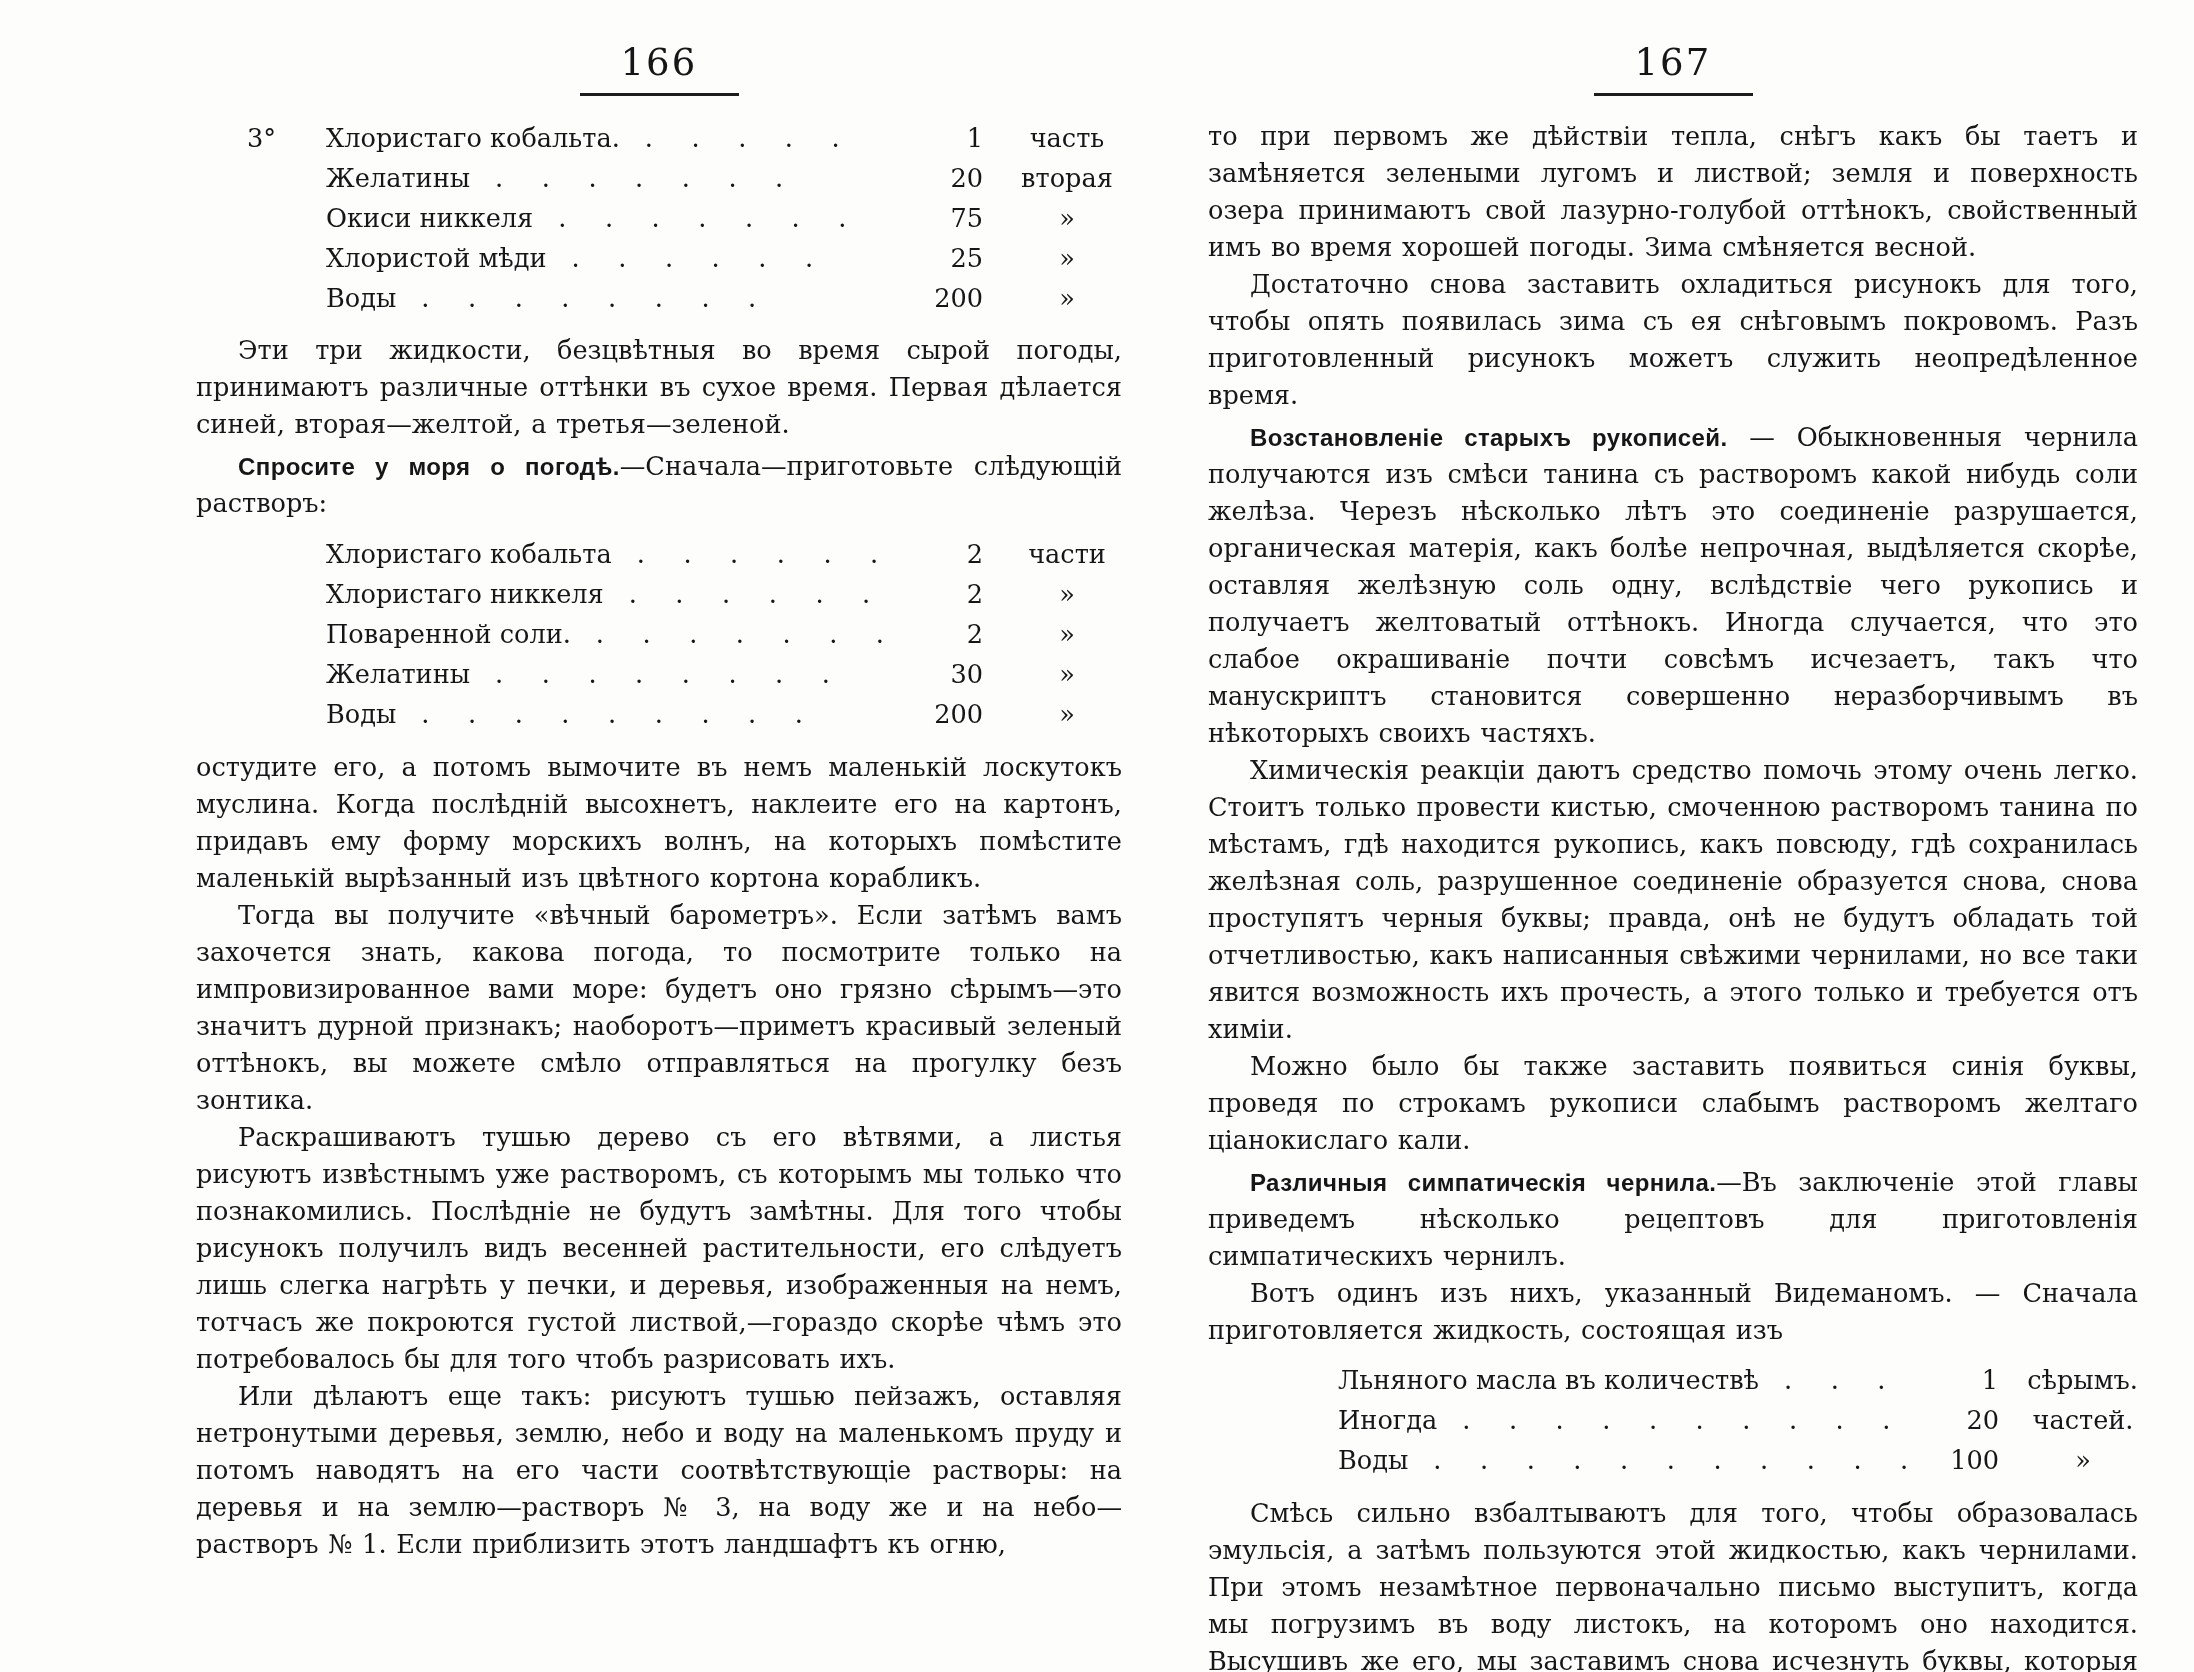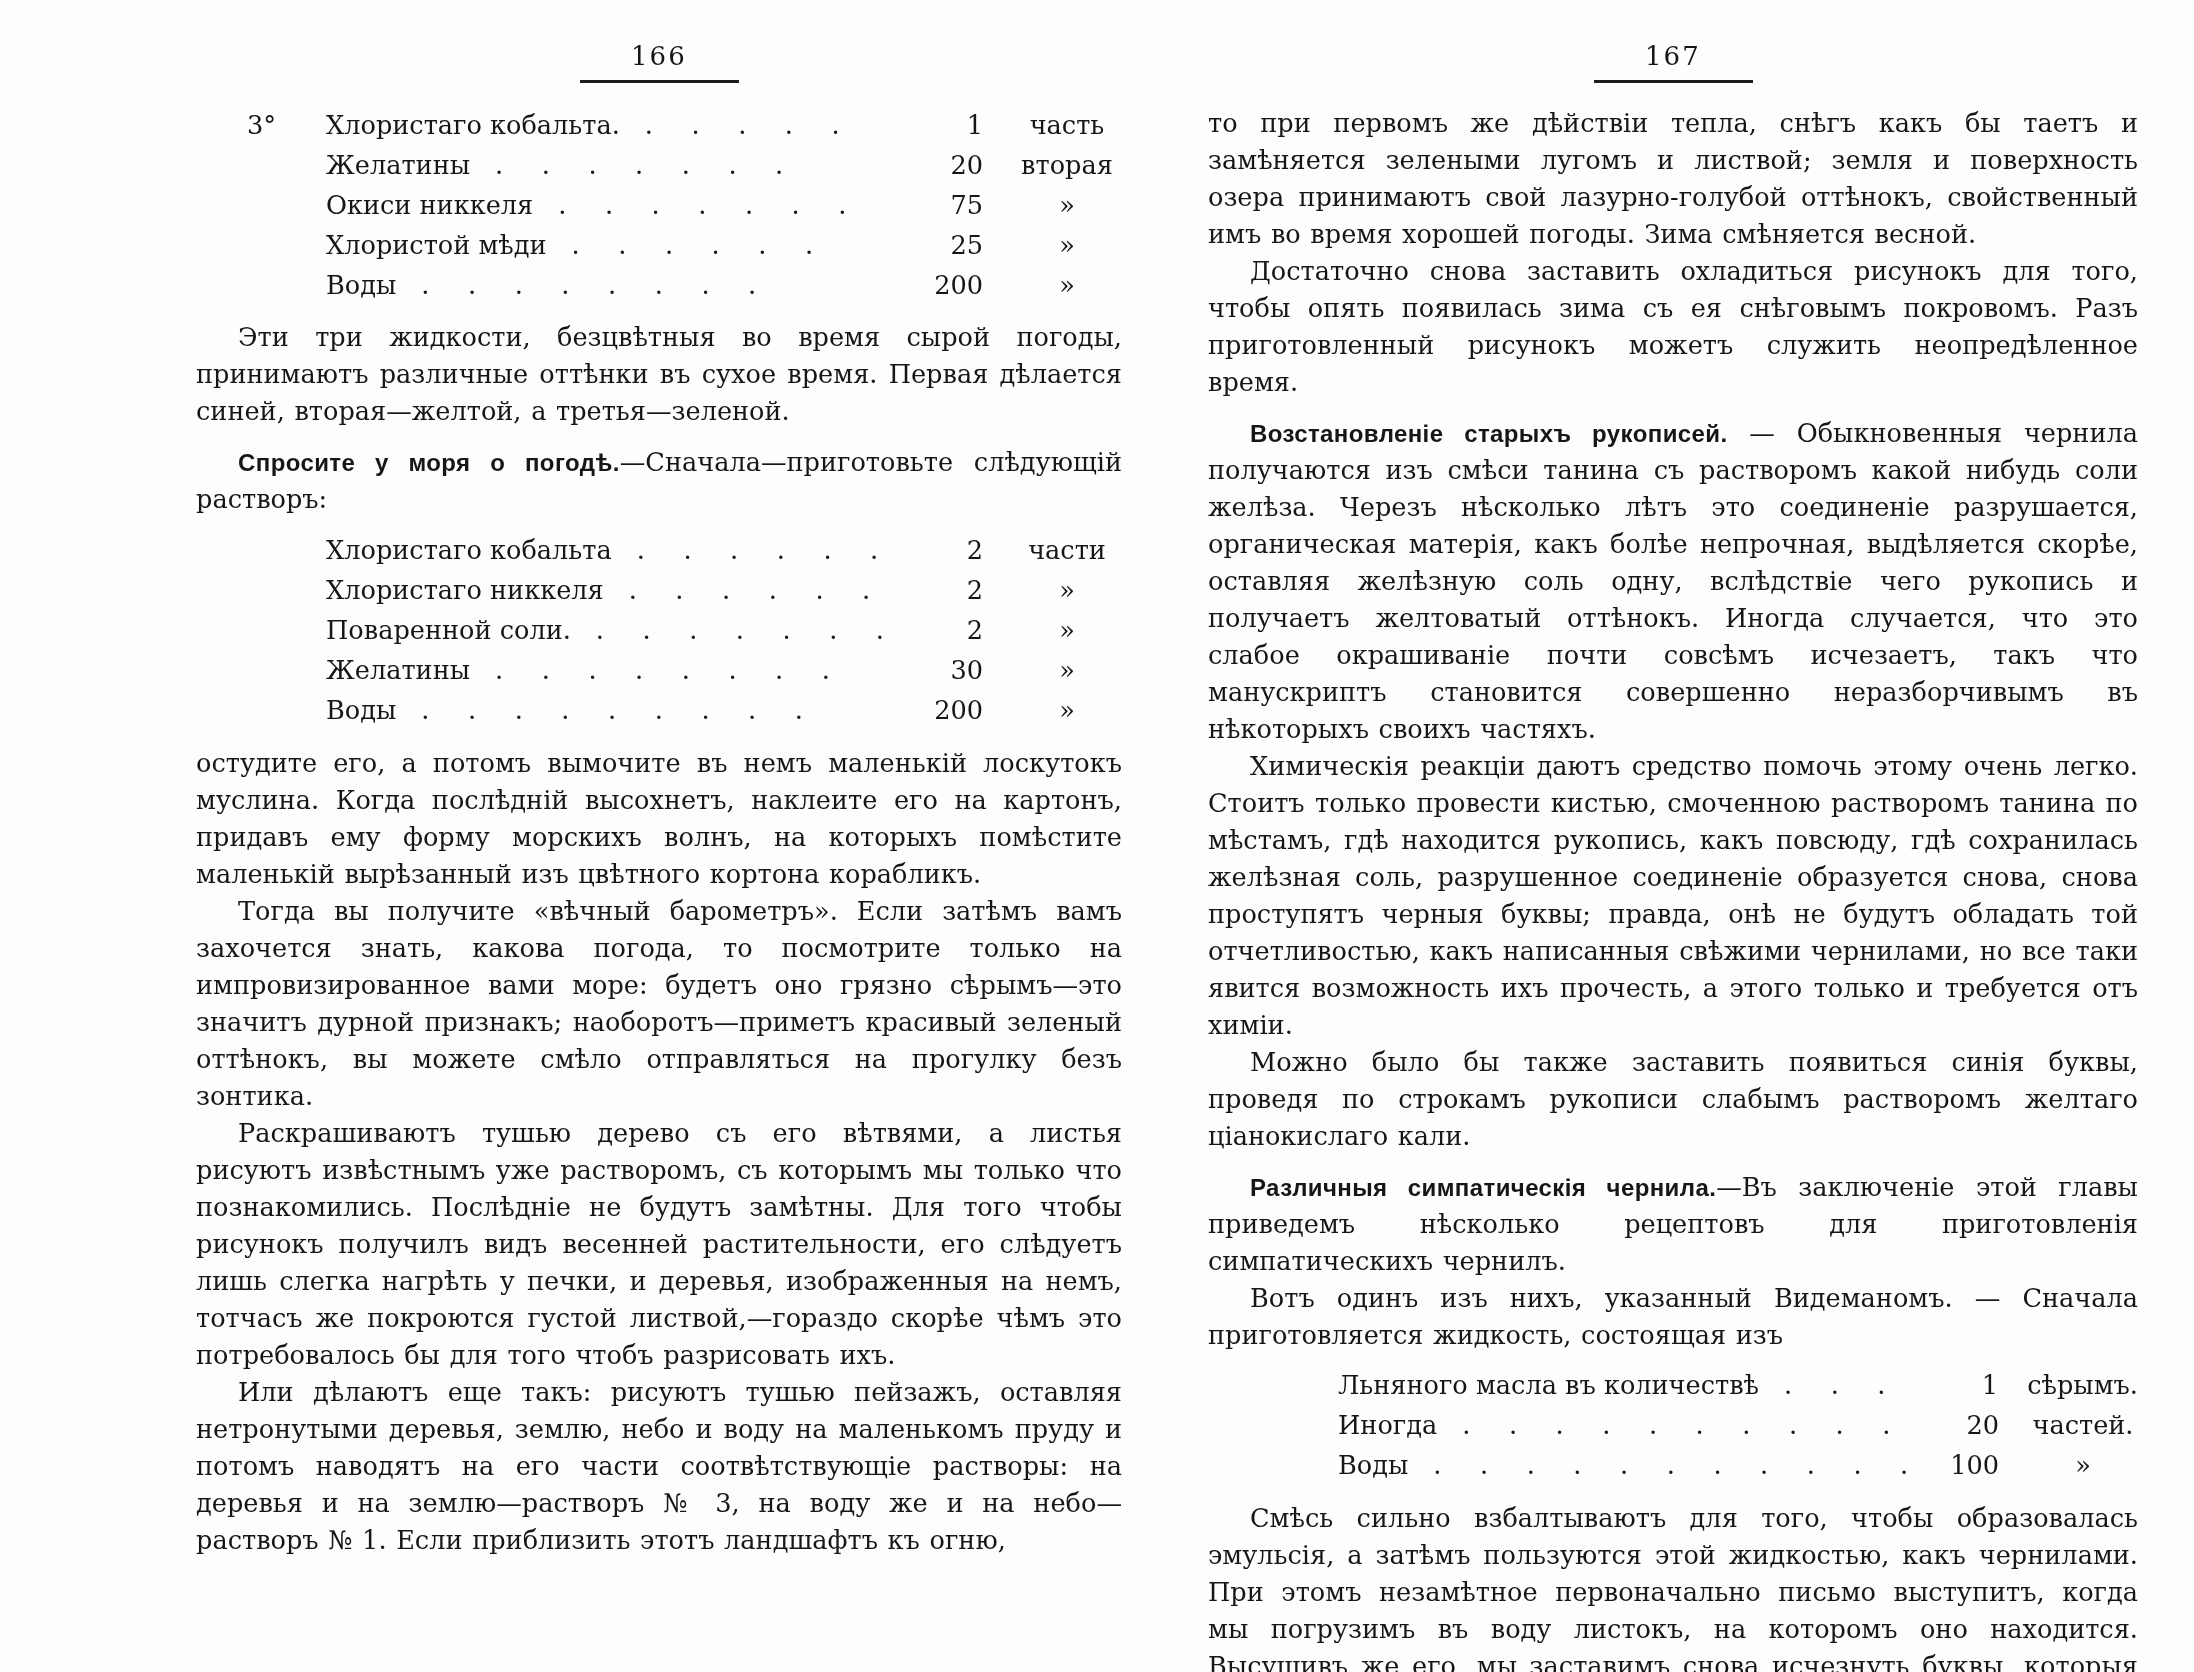--- a/index.html
+++ b/index.html
@@ -23,40 +23,40 @@
   }
   .page-left  { left: 196px;  width: 926px; }
   .page-right { left: 1208px; width: 930px; }
 
   .page-head {
     text-align: center;
     padding-top: 41px;
     margin-bottom: 22px;
   }
   .page-num {
-    font-size: 26px;
+    font-size: 37px;
     letter-spacing: 2.2px;
     display: inline-block;
   }
   .head-rule {
     width: 159px;
     height: 2.9px;
     background: #1d1d1d;
     margin: 8.8px auto 0 auto;
   }
 
   .para {
     font-size: 25.6px;
     line-height: 37px;
     text-align: justify;
     margin: 0;
     word-spacing: 1.5px;
   }
   .para.indent { text-indent: 42px; }
-  .para.headed { margin-top: 14px; }
+  .para.headed { margin-top: 5px; }
   .run-bold {
     font-family: "Liberation Sans", sans-serif;
     font-weight: 700;
     font-size: 24px;
     letter-spacing: 0.4px;
   }
 
   .recipe {
     position: relative;
     margin: 11.7px 0 14.6px 0;

